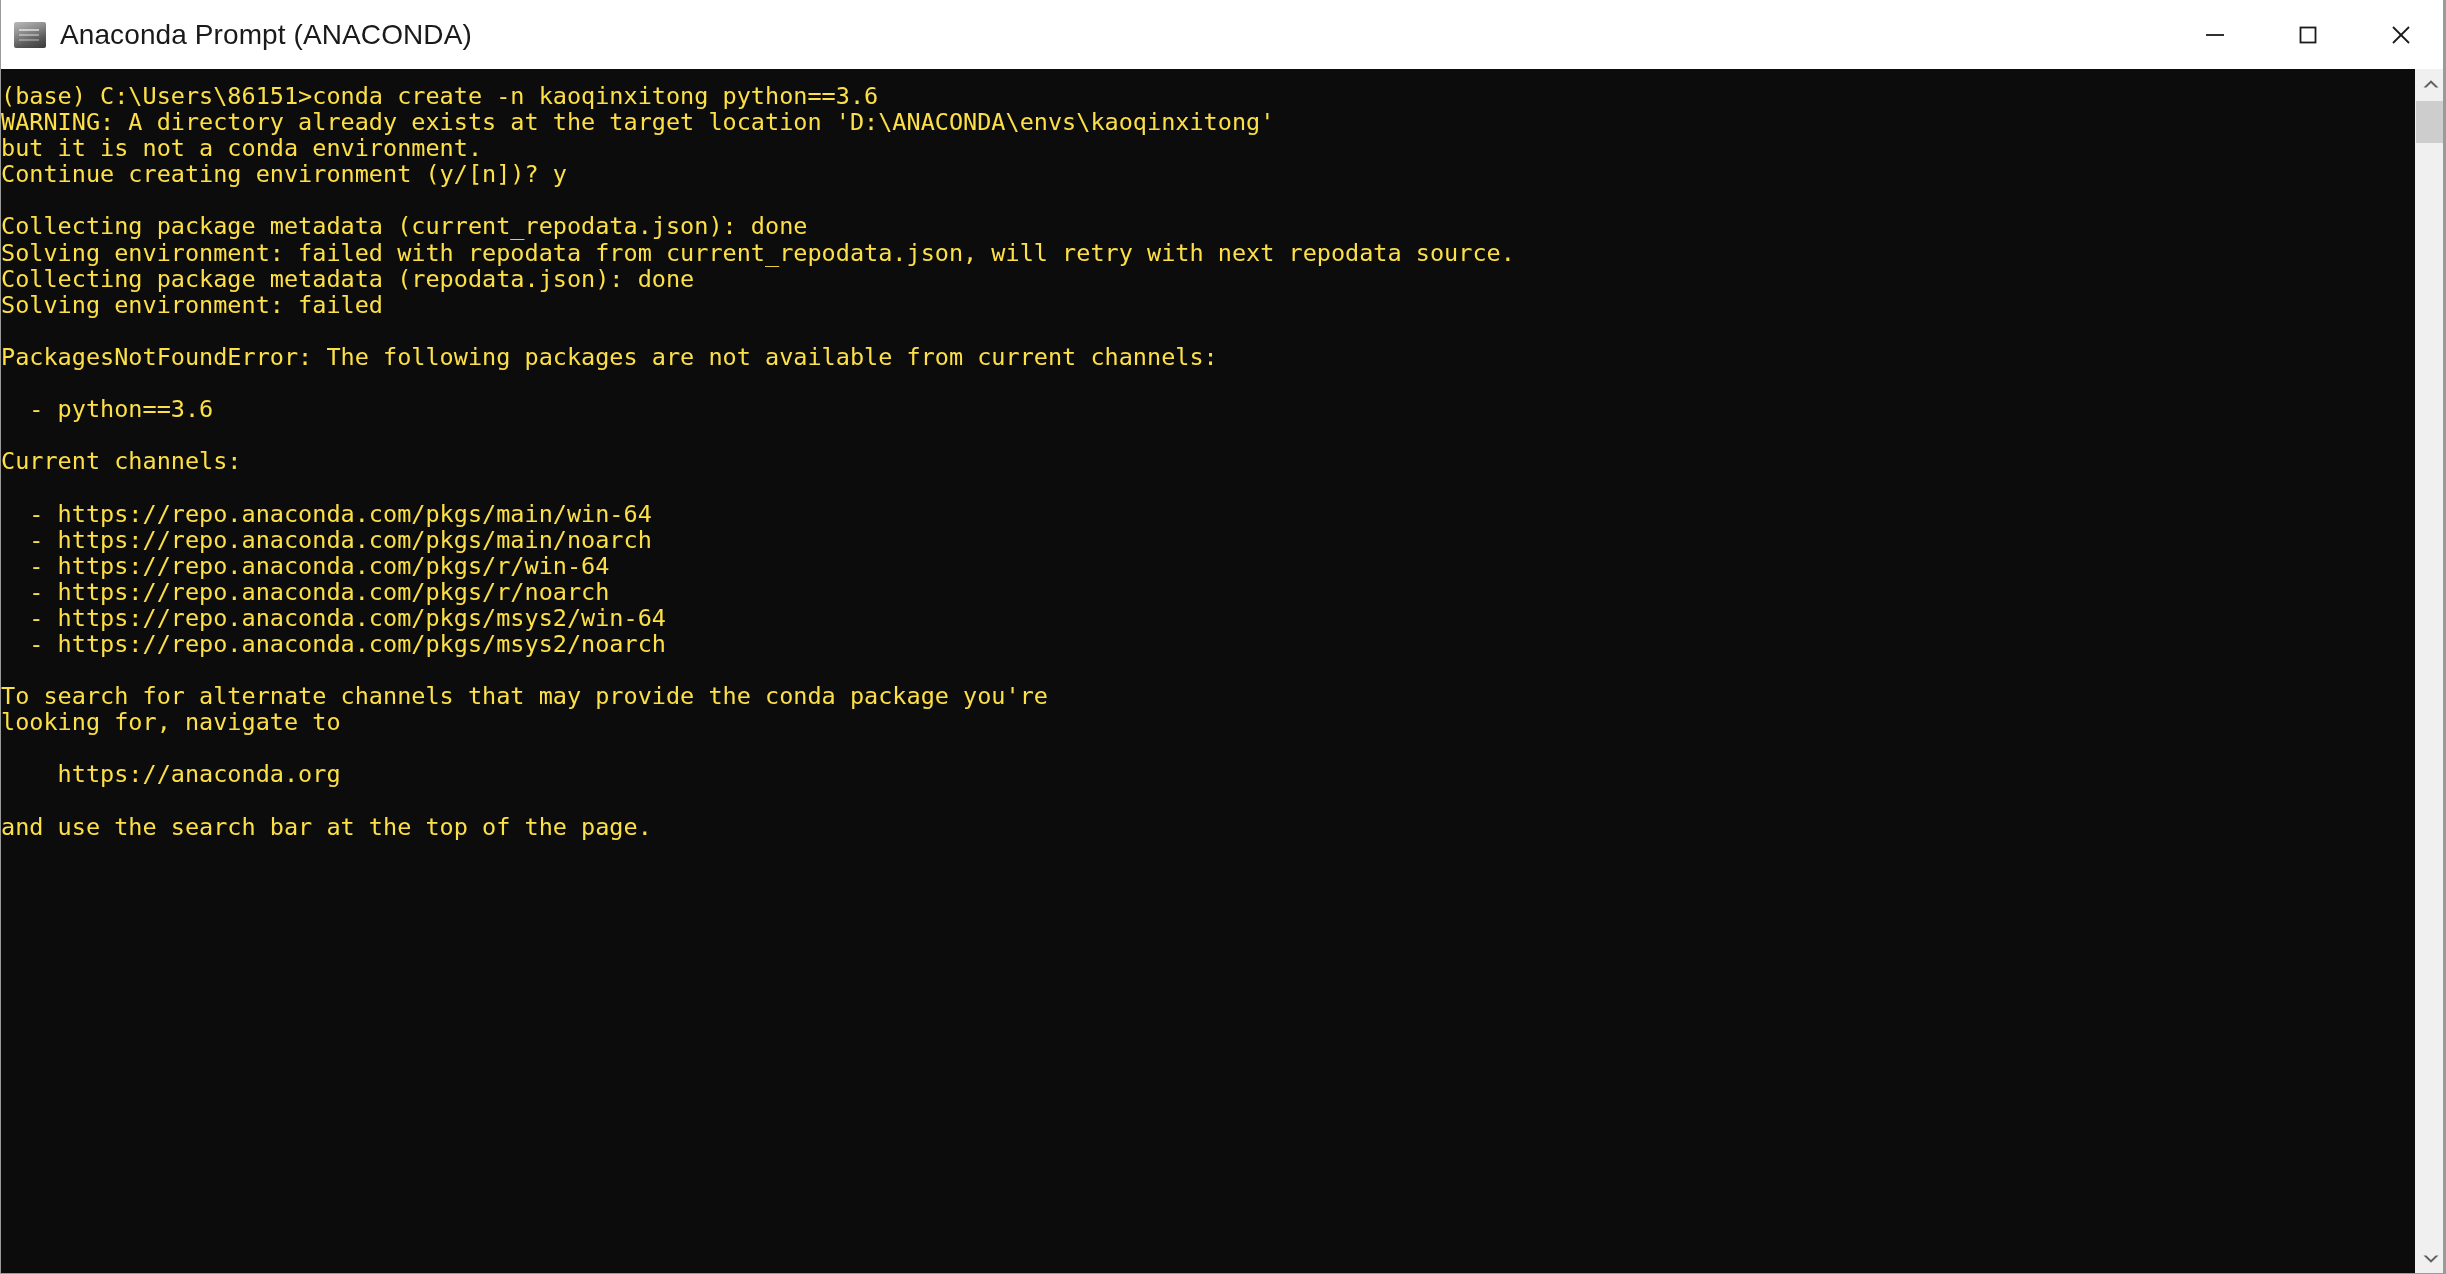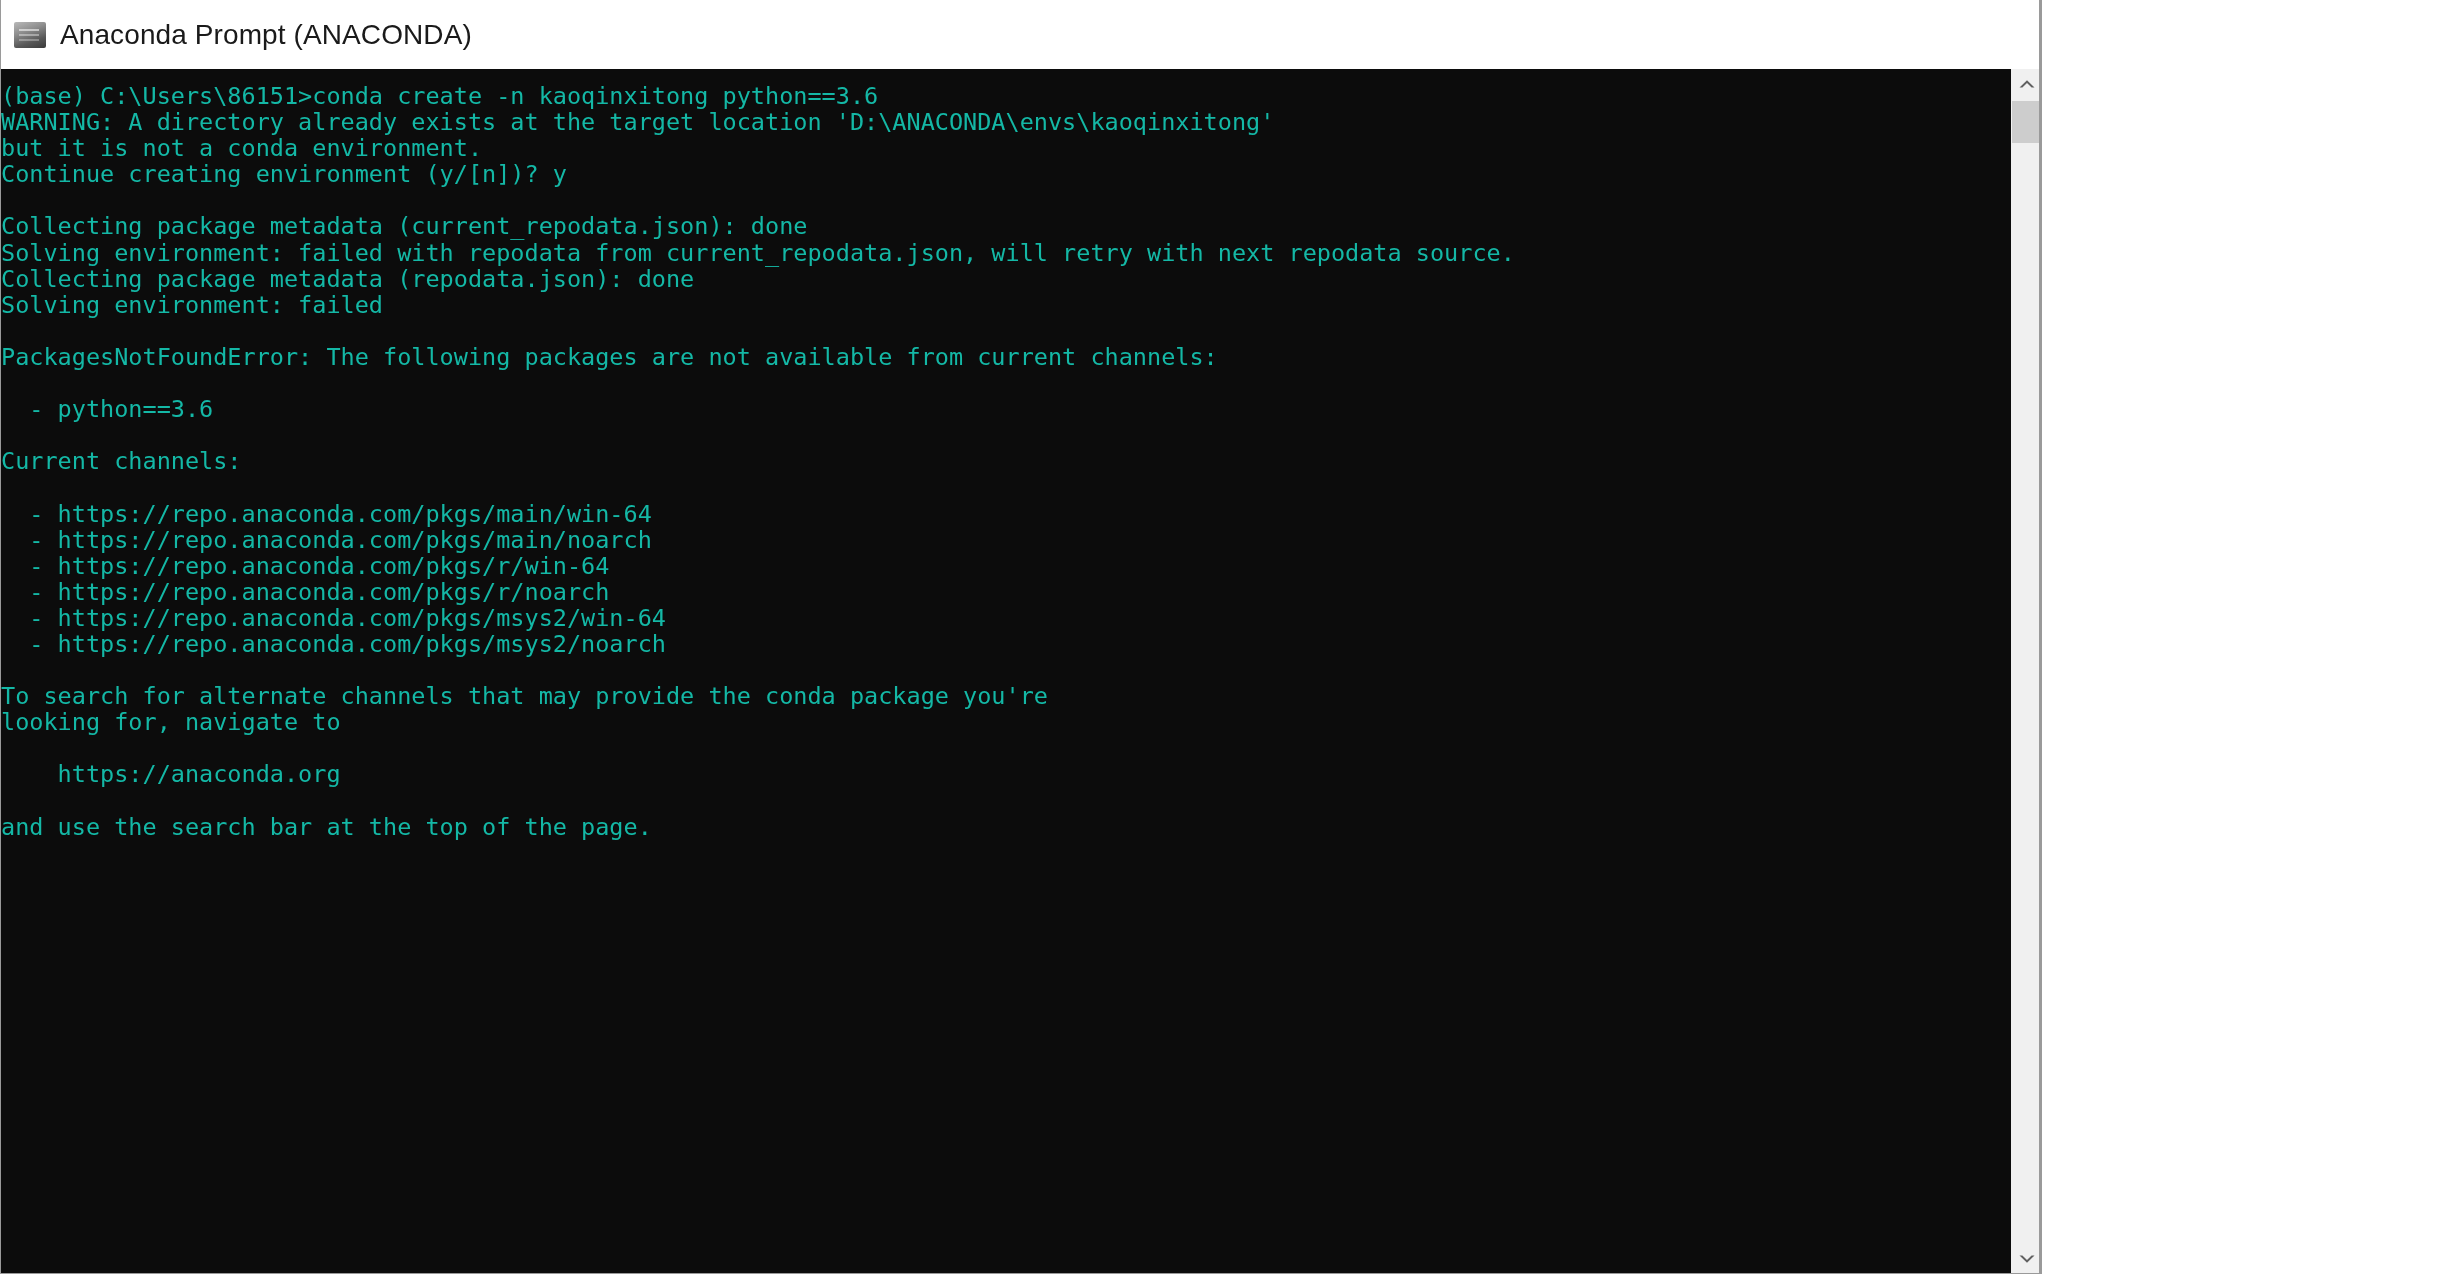--- a/index.html
+++ b/index.html
@@ -9,21 +9,21 @@
   }
   body {
     width: 2446px;
     height: 1274px;
     overflow: hidden;
     font-family: "Liberation Sans", sans-serif;
   }
 
   #window {
     position: relative;
-    width: 2042px;
+    width: 2446px;
     height: 1274px;
     background: #ffffff;
     box-sizing: border-box;
     border: 1px solid #9a9a9a;
     border-top: none;
     overflow: hidden;
   }
 
   
   #titlebar {
@@ -99,21 +99,21 @@
   }
   #console-text {
     position: absolute;
     left: 0;
     top: 0;
     margin: 0;
     padding: 14px 0 0 0;
     font-family: "DejaVu Sans Mono", "Liberation Mono", monospace;
     font-size: 23.5px;
     line-height: 26.1px;
-    color: #14b8a6;
+    color: #fde047;
     white-space: pre;
     letter-spacing: 0px;
     -webkit-font-smoothing: none;
   }
 
   
   #scrollbar {
     position: absolute;
     right: 0;
     top: 69px;

